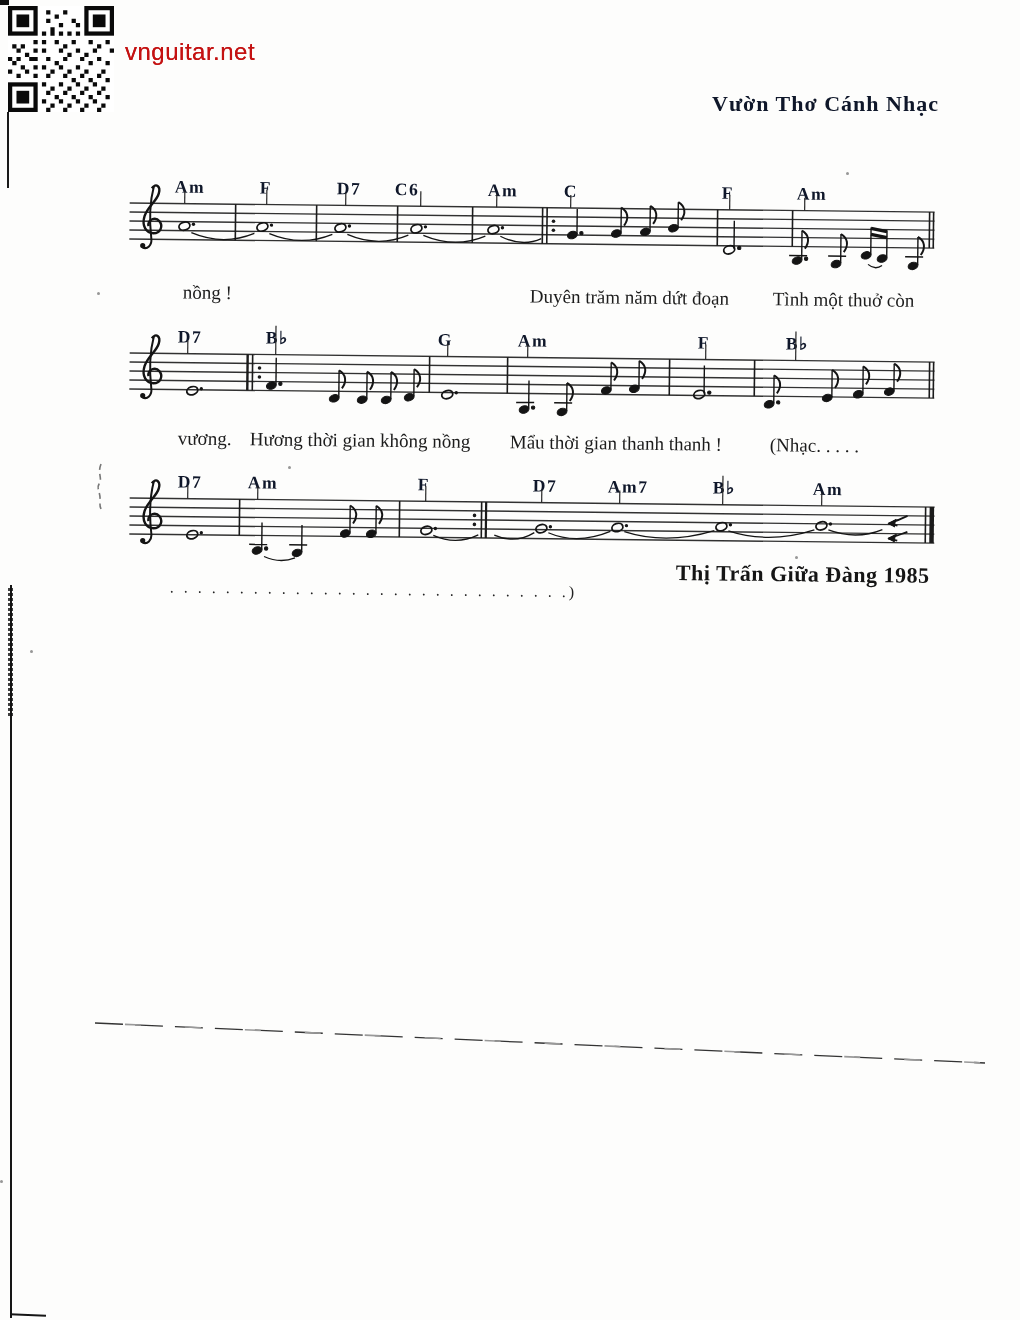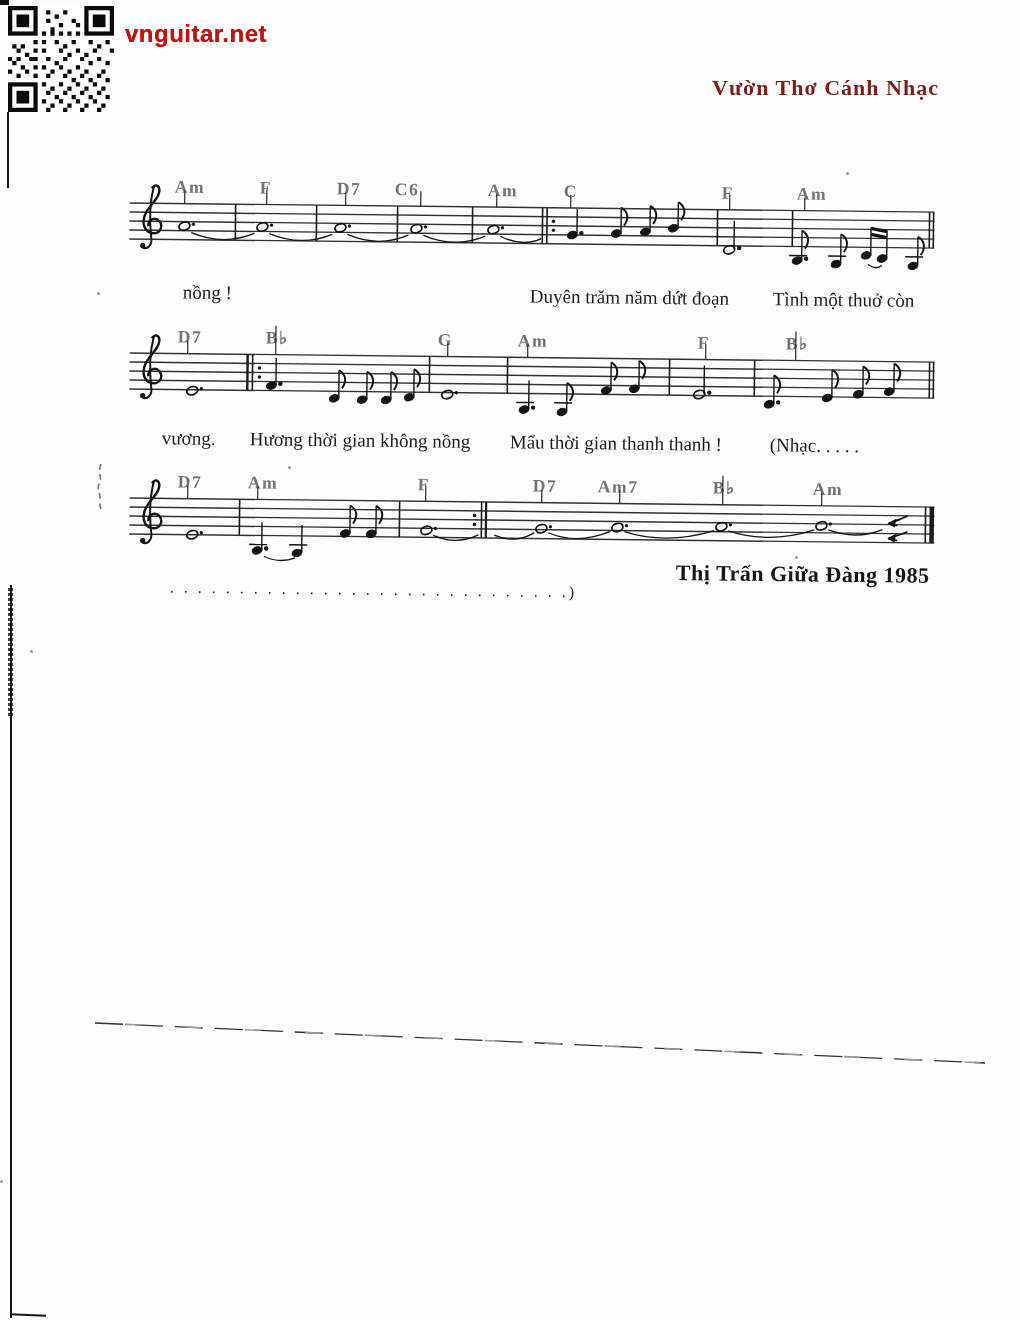--- a/index.html
+++ b/index.html
@@ -1,26 +1,26 @@
 <!DOCTYPE html>
 <html><head>
 <meta charset="utf-8">
 <style>
   html,body{margin:0;padding:0;background:#ffffff;}
   .page{position:relative;width:1020px;height:1320px;background:#fdfdfc;overflow:hidden;
         font-family:"Liberation Serif", serif;color:#1b1b1b;}
   .tilt{transform:rotate(0.65deg);transform-origin:0 0;}
-  .site{position:absolute;left:125px;top:20px;font-family:"Liberation Sans",sans-serif;
-        font-weight:bold;font-size:24px;color:#c41212;letter-spacing:.5px;
+  .site{position:absolute;left:125px;top:38px;font-family:"Liberation Sans",sans-serif;
+        font-weight:normal;font-size:24px;color:#c41212;letter-spacing:.5px;
         text-shadow:0 0 .6px #c41212;}
-  .htitle{position:absolute;left:712px;top:75px;font-size:22px;font-weight:700;
-          letter-spacing:1px;color:#7f1d1d;white-space:nowrap;}
+  .htitle{position:absolute;left:712px;top:91px;font-size:22px;font-weight:700;
+          letter-spacing:1px;color:#0f172a;white-space:nowrap;}
   .staff{position:absolute;width:815px;height:120px;}
   .chord{position:absolute;top:0;font-size:17.5px;font-weight:600;letter-spacing:1.6px;
-         color:#737373;white-space:nowrap;}
+         color:#0f172a;white-space:nowrap;}
   .lyricrow{position:absolute;width:860px;height:30px;}
   .lyric{position:absolute;top:0;font-size:19px;color:#1c1c1c;white-space:nowrap;}
   .dotsline{position:absolute;top:0;font-size:16px;letter-spacing:3px;color:#222;white-space:nowrap;}
   .credit{position:absolute;left:676px;top:560px;font-size:22px;font-weight:600;
           letter-spacing:.5px;color:#151515;white-space:nowrap;}
   .notation{position:absolute;left:0;top:0;overflow:visible;}
   .artifact{position:absolute;}
   .speck{position:absolute;width:3px;height:3px;border-radius:50%;background:#444;opacity:.55;}
 </style>
 </head>
@@ -289,32 +289,32 @@
         <line x1="733.6" y1="59" x2="733.6" y2="32" stroke-width="1.4"></line>
         <path d="M733.6,32 c7,4 8,11 3,18" fill="none" stroke-width="2"></path>
         <ellipse cx="760" cy="57" rx="5" ry="3.6" transform="rotate(-18 760 57)"></ellipse>
         <line x1="764.6" y1="56" x2="764.6" y2="29" stroke-width="1.4"></line>
         <path d="M764.6,29 c7,4 8,11 3,18" fill="none" stroke-width="2"></path>
       </g>
     </svg>
   </div>
 
   <div class="lyricrow tilt" style="left:130px;top:427px;">
-    <span class="lyric" style="left:32px">vương.</span>
+    <span class="lyric" style="left:48px">vương.</span>
     <span class="lyric" style="left:120px">Hương thời gian không nồng</span>
     <span class="lyric" style="left:380px">Mẩu thời gian thanh thanh !</span>
     <span class="lyric" style="left:640px">(Nhạc. . . . .</span>
   </div>
 
   <div class="staff tilt" style="left:130px;top:471px;">
     <span class="chord" style="left:48px">D7</span>
     <span class="chord" style="left:118px">Am</span>
     <span class="chord" style="left:288px">F</span>
     <span class="chord" style="left:403px">D7</span>
-    <span class="chord" style="left:468px">Am7</span>
+    <span class="chord" style="left:478px">Am7</span>
     <span class="chord" style="left:583px">B♭</span>
     <span class="chord" style="left:683px">Am</span>
     <svg class="notation" width="815" height="120" viewBox="0 0 815 120">
       <g stroke="#202020" stroke-width="1.4" opacity=".92">
         <line x1="0" y1="27" x2="805" y2="27"></line>
           <line x1="0" y1="36" x2="805" y2="36"></line>
         <line x1="0" y1="45" x2="805" y2="45"></line>
           <line x1="0" y1="54" x2="805" y2="54"></line>
         <line x1="0" y1="63" x2="805" y2="63"></line>
       </g>

